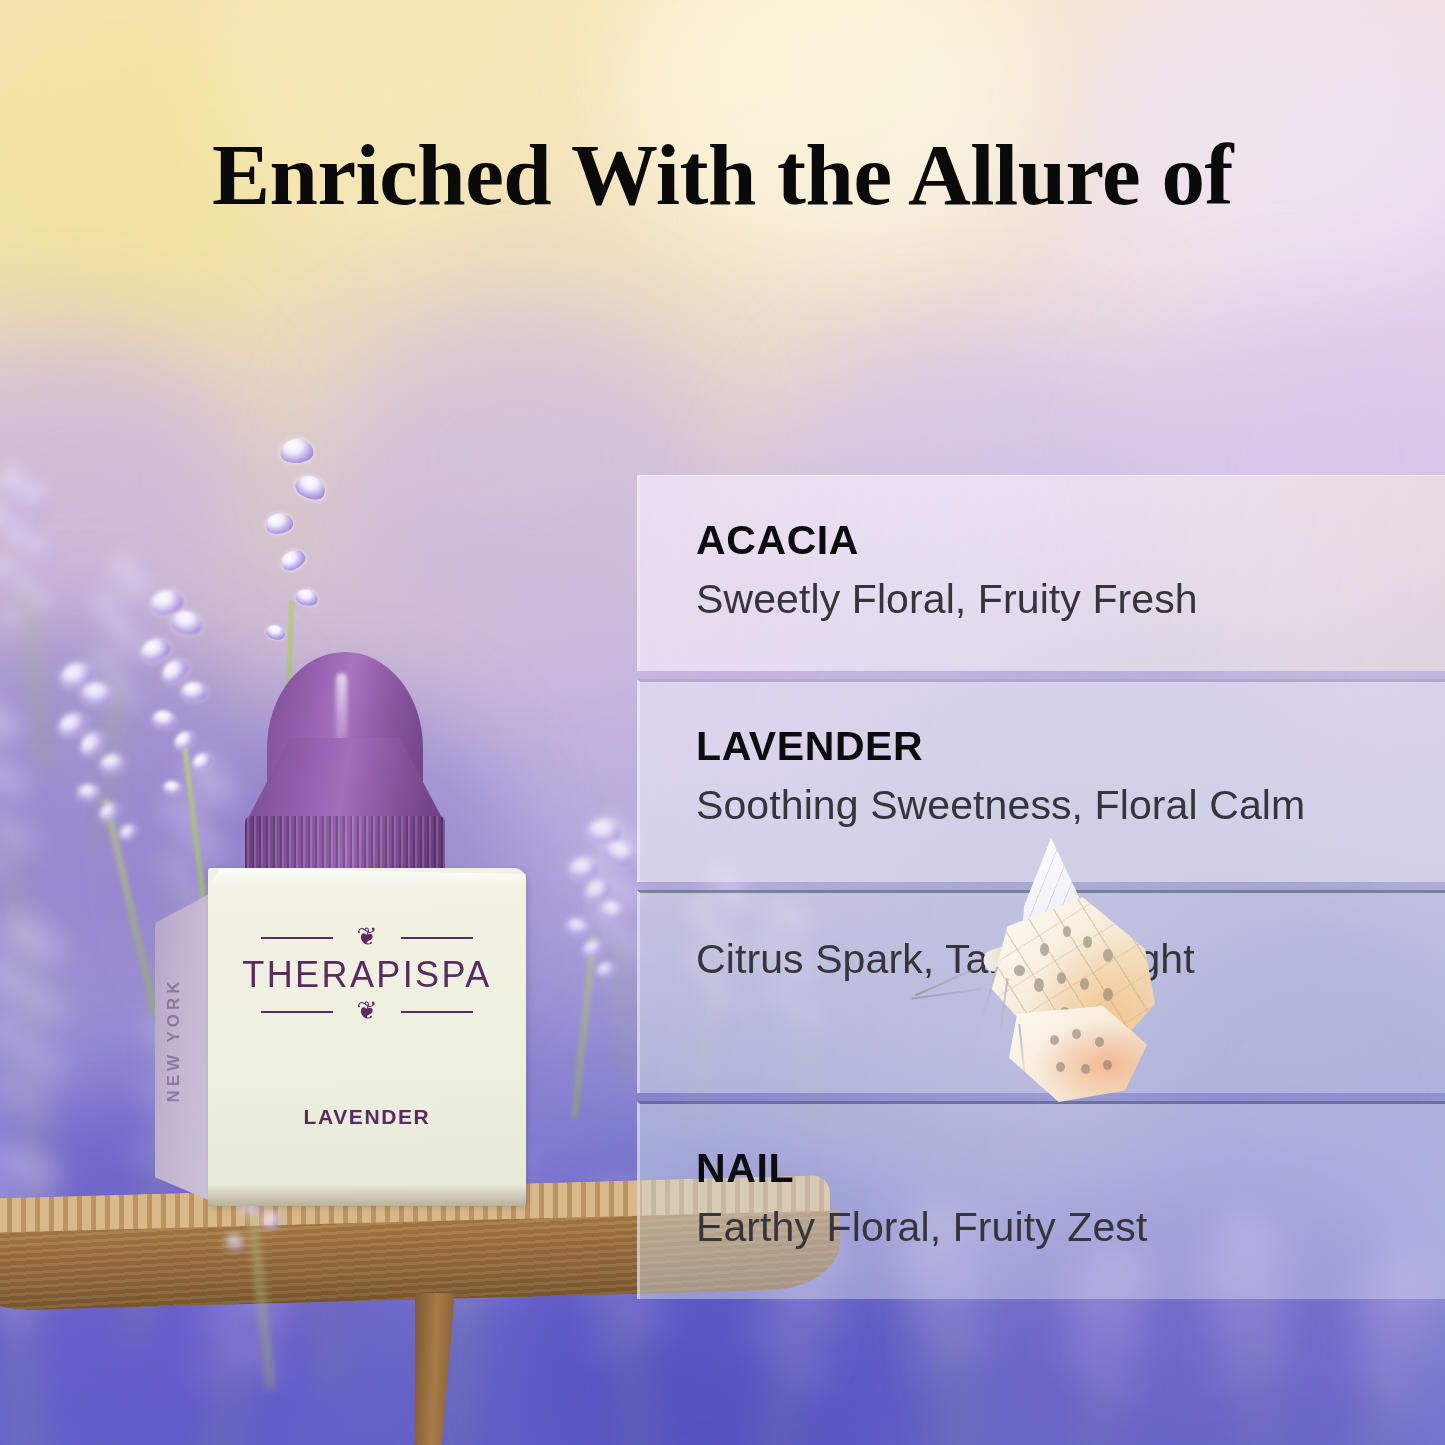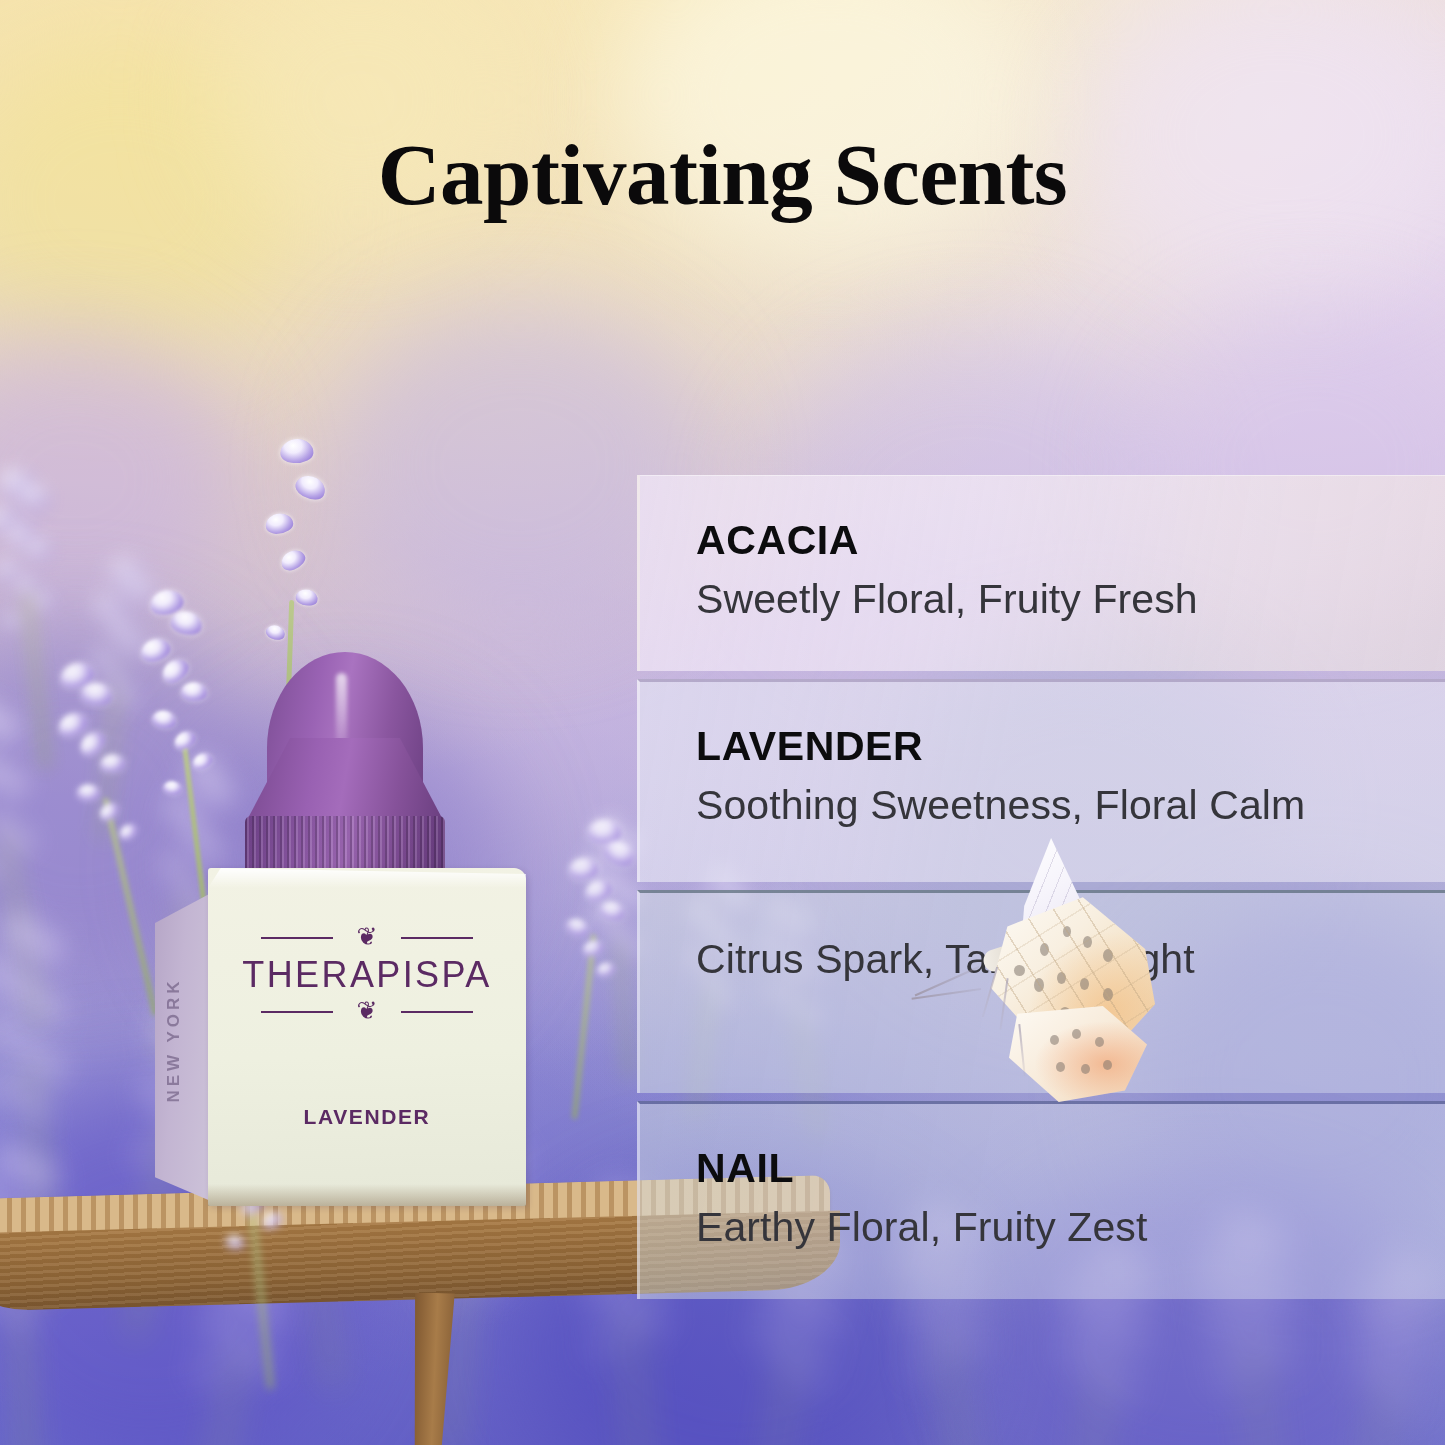--- a/index.html
+++ b/index.html
@@ -608,21 +608,21 @@
         </div>
 
         <div style="margin-top:78px">
           <div class="variant">LAVENDER</div>
         </div>
       </div>
     </div>
   </div>
 
   <h1 class="heading">
-    <span class="l2">Captivating Scents</span>
+    <span>Enriched With the Allure of</span>
   </h1>
 
   <div class="panels">
     <div class="panel p1">
       <div class="scent-name">ACACIA</div>
       <div class="scent-desc">Sweetly Floral, Fruity Fresh</div>
     </div>
     <div class="panel p2">
       <div class="scent-name">LAVENDER</div>
       <div class="scent-desc">Soothing Sweetness, Floral Calm</div>

